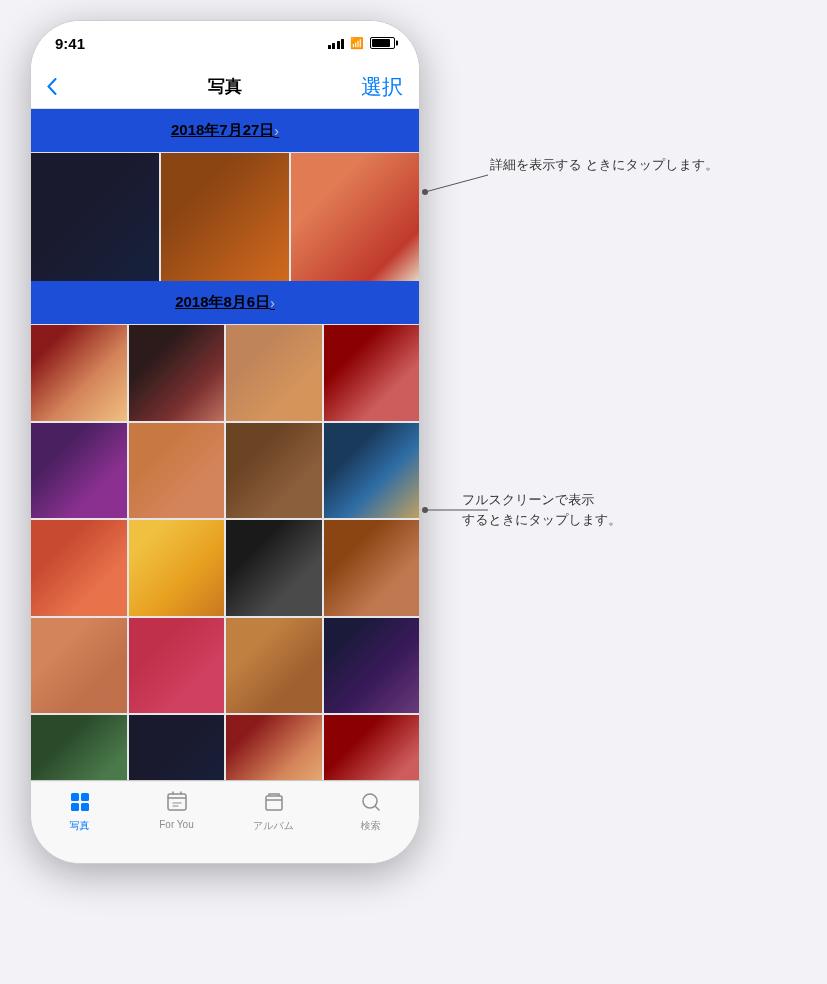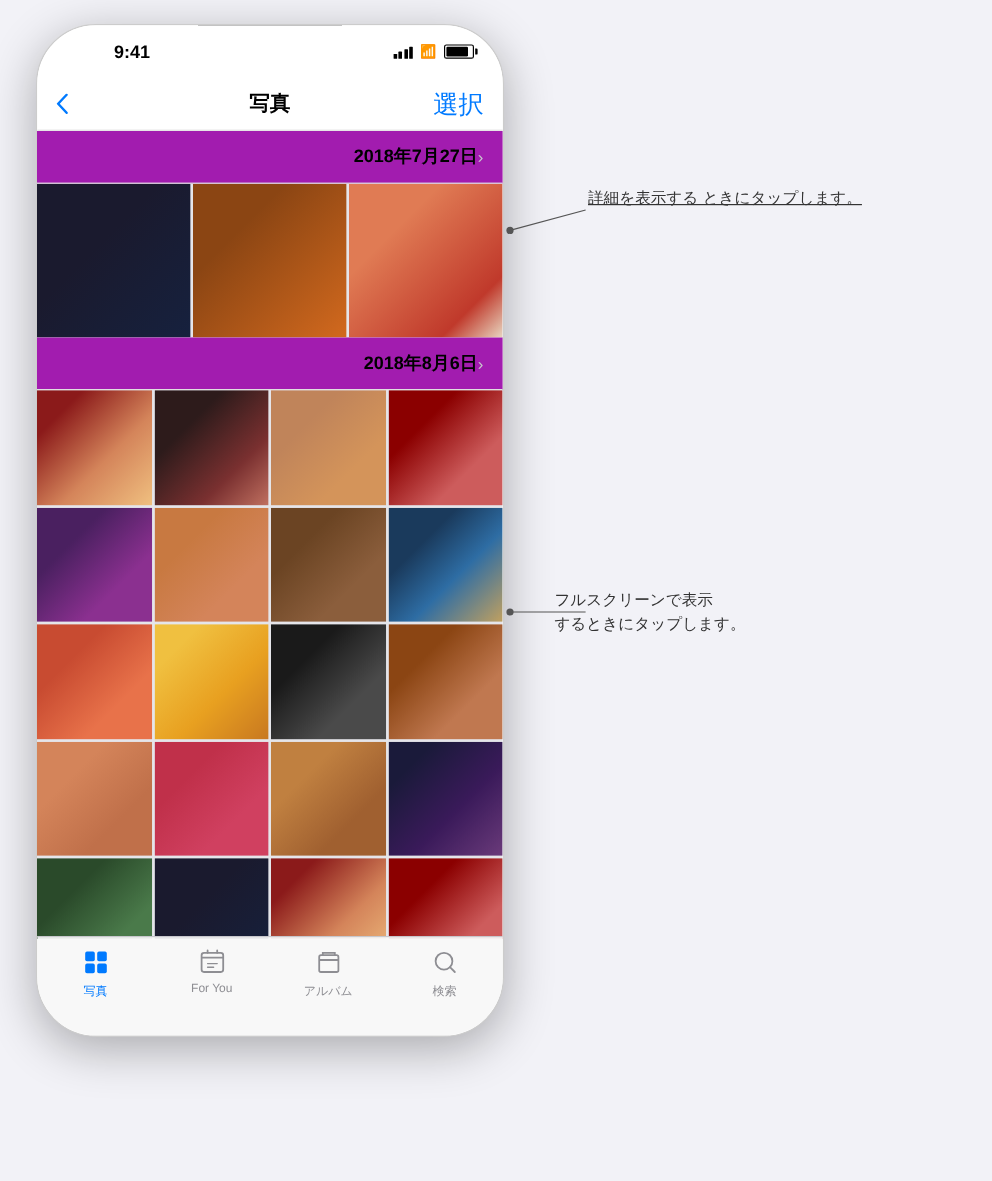--- a/index.html
+++ b/index.html
@@ -33,21 +33,20 @@
       display: flex;
       align-items: center;
       justify-content: space-between;
       padding: 0 24px;
       position: relative;
     }
     .status-bar-time {
       font-size: 15px;
       font-weight: 600;
       color: #000;
-      margin-left: 40px;
     }
     .status-bar-icons {
       display: flex;
       align-items: center;
       gap: 6px;
     }
     .notch {
       position: absolute;
       top: 0;
       left: 50%;
@@ -93,26 +92,27 @@
     .photo-content {
       height: calc(844px - 44px - 44px - 83px);
       overflow-y: auto;
       background: #fff;
     }
     .photo-content::-webkit-scrollbar { display: none; }
 
     
     .section-header {
       height: 44px;
-      background: #a21caf;
-      display: flex;
-      align-items: center;
-      justify-content: flex-end;
+      background: #1d4ed8;
+      display: flex;
+      align-items: center;
+      justify-content: center;
       padding: 0 16px;
       border-bottom: 0.5px solid #e0e0e0;
+      text-decoration: underline;
     }
     .section-date {
       font-size: 15px;
       font-weight: 600;
       color: #000;
     }
     .section-chevron {
       color: #c7c7cc;
       font-size: 14px;
     }
@@ -409,21 +409,21 @@
           <circle cx="11" cy="11" r="7" stroke="#8e8e93" stroke-width="1.5"></circle>
           <path d="M16 16 L20 20" stroke="#8e8e93" stroke-width="1.5" stroke-linecap="round"></path>
         </svg>
       </div>
       <span class="tab-label">検索</span>
     </div>
   </div>
 
 </div>
 
-<div style="position:absolute; left:490px; top:155px; font-size:13px; color:#333; line-height:1.5;text-decoration:underline;">詳細を表示する
+<div style="position:absolute; left:490px; top:155px; font-size:13px; color:#333; line-height:1.5;">詳細を表示する
 ときにタップします。</div>
 
 <svg style="position:absolute; left:0; top:0; width:827px; height:984px; pointer-events:none;">
   <line x1="488" y1="175" x2="425" y2="192" stroke="#555" stroke-width="1"></line>
   <circle cx="425" cy="192" r="3" fill="#555"></circle>
 </svg>
 
 <div style="position:absolute; left:462px; top:490px; font-size:13px; color:#333; line-height:1.5;">フルスクリーンで表示<br>するときにタップします。</div>
 
 <svg style="position:absolute; left:0; top:0; width:827px; height:984px; pointer-events:none;">

